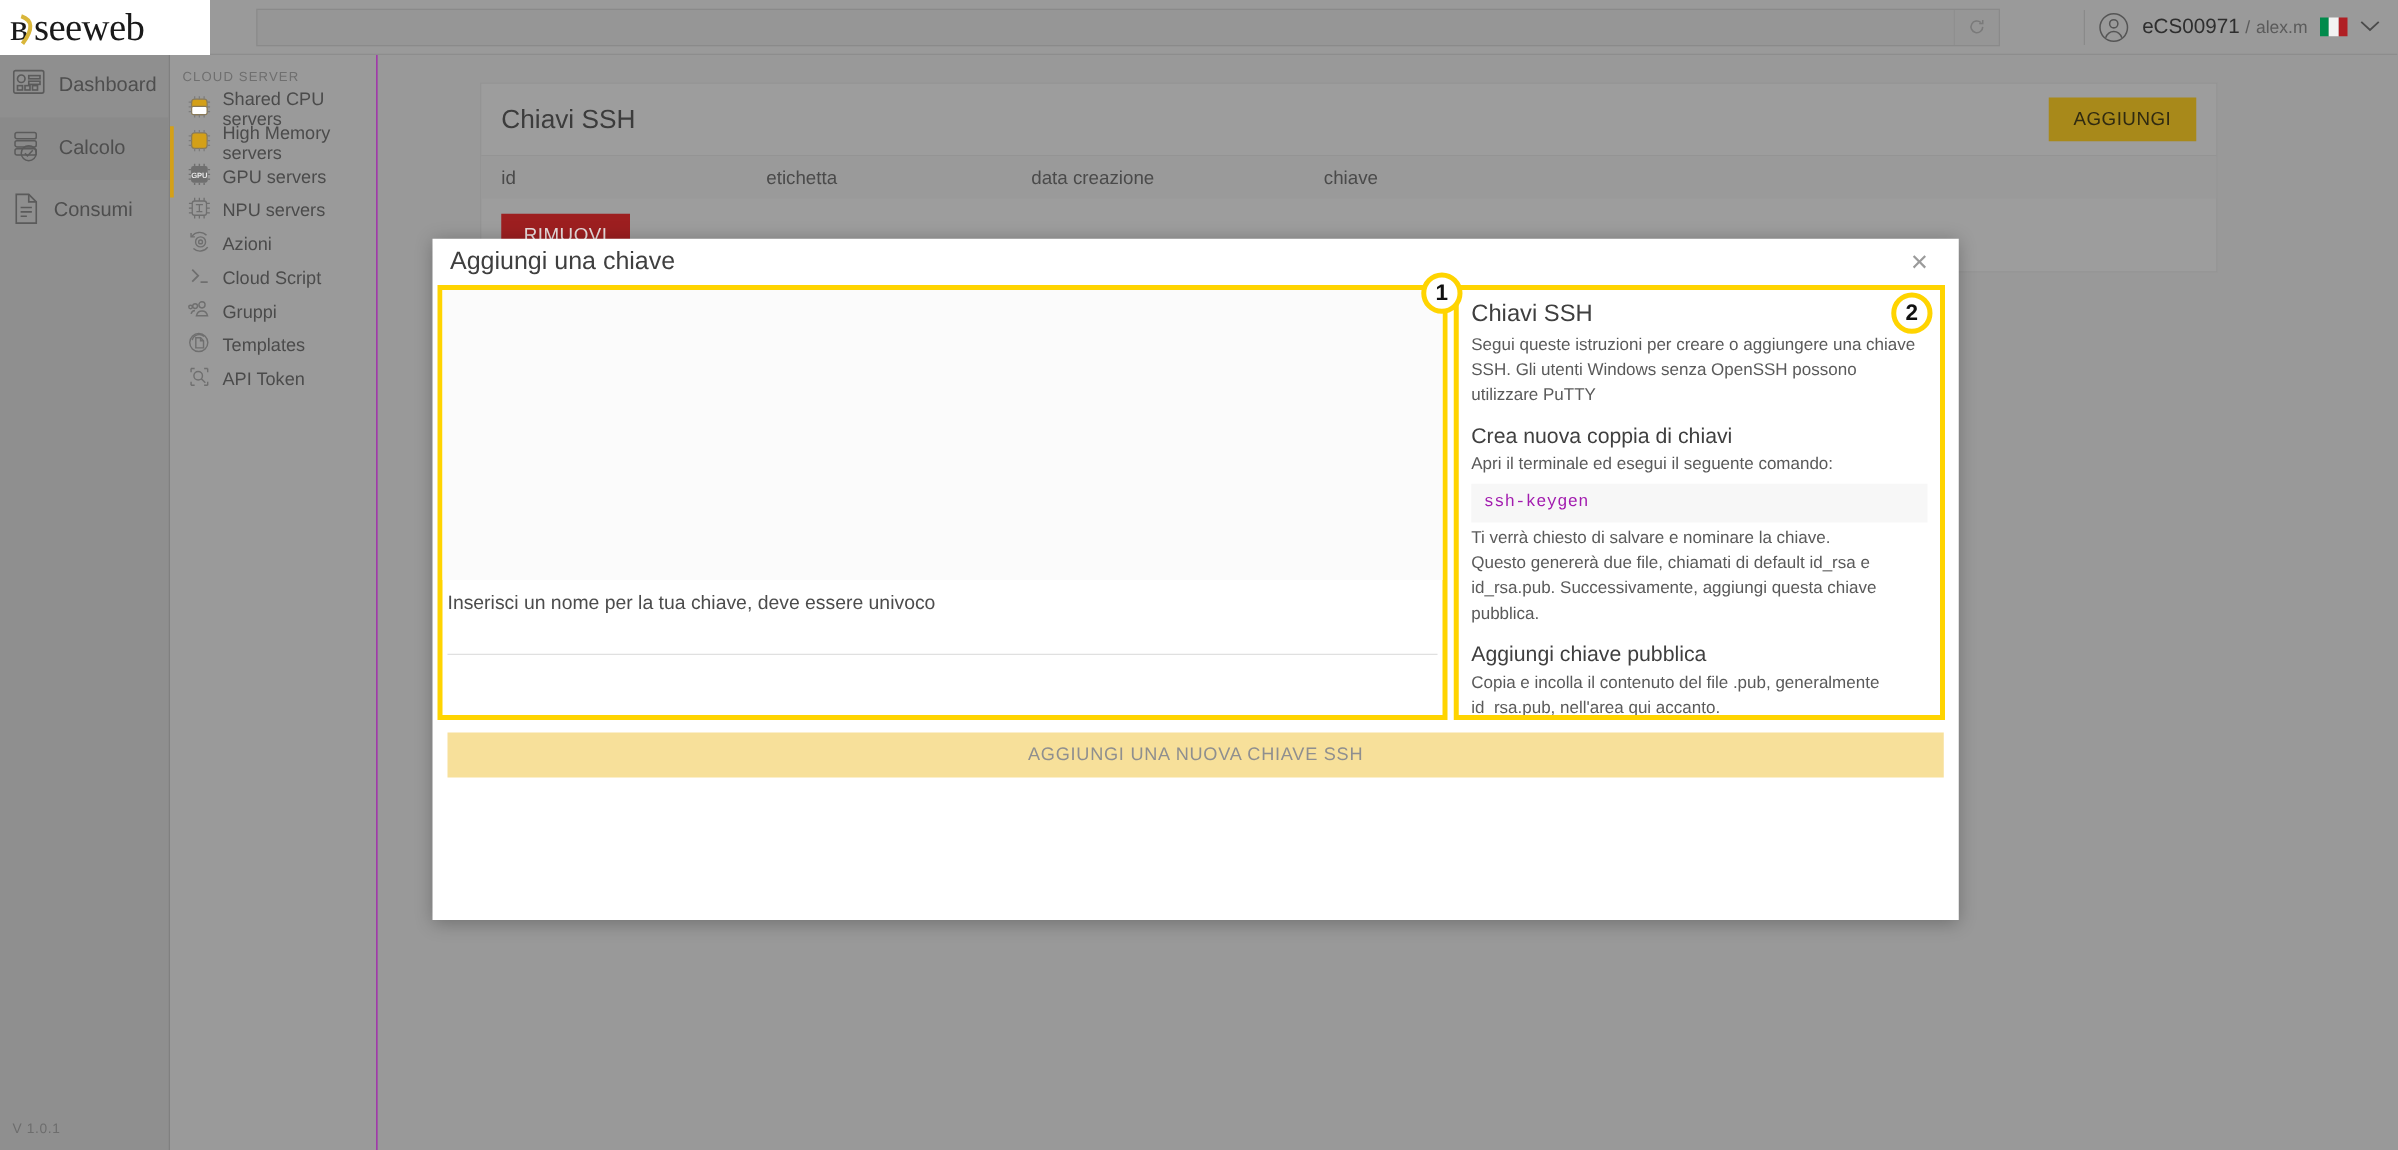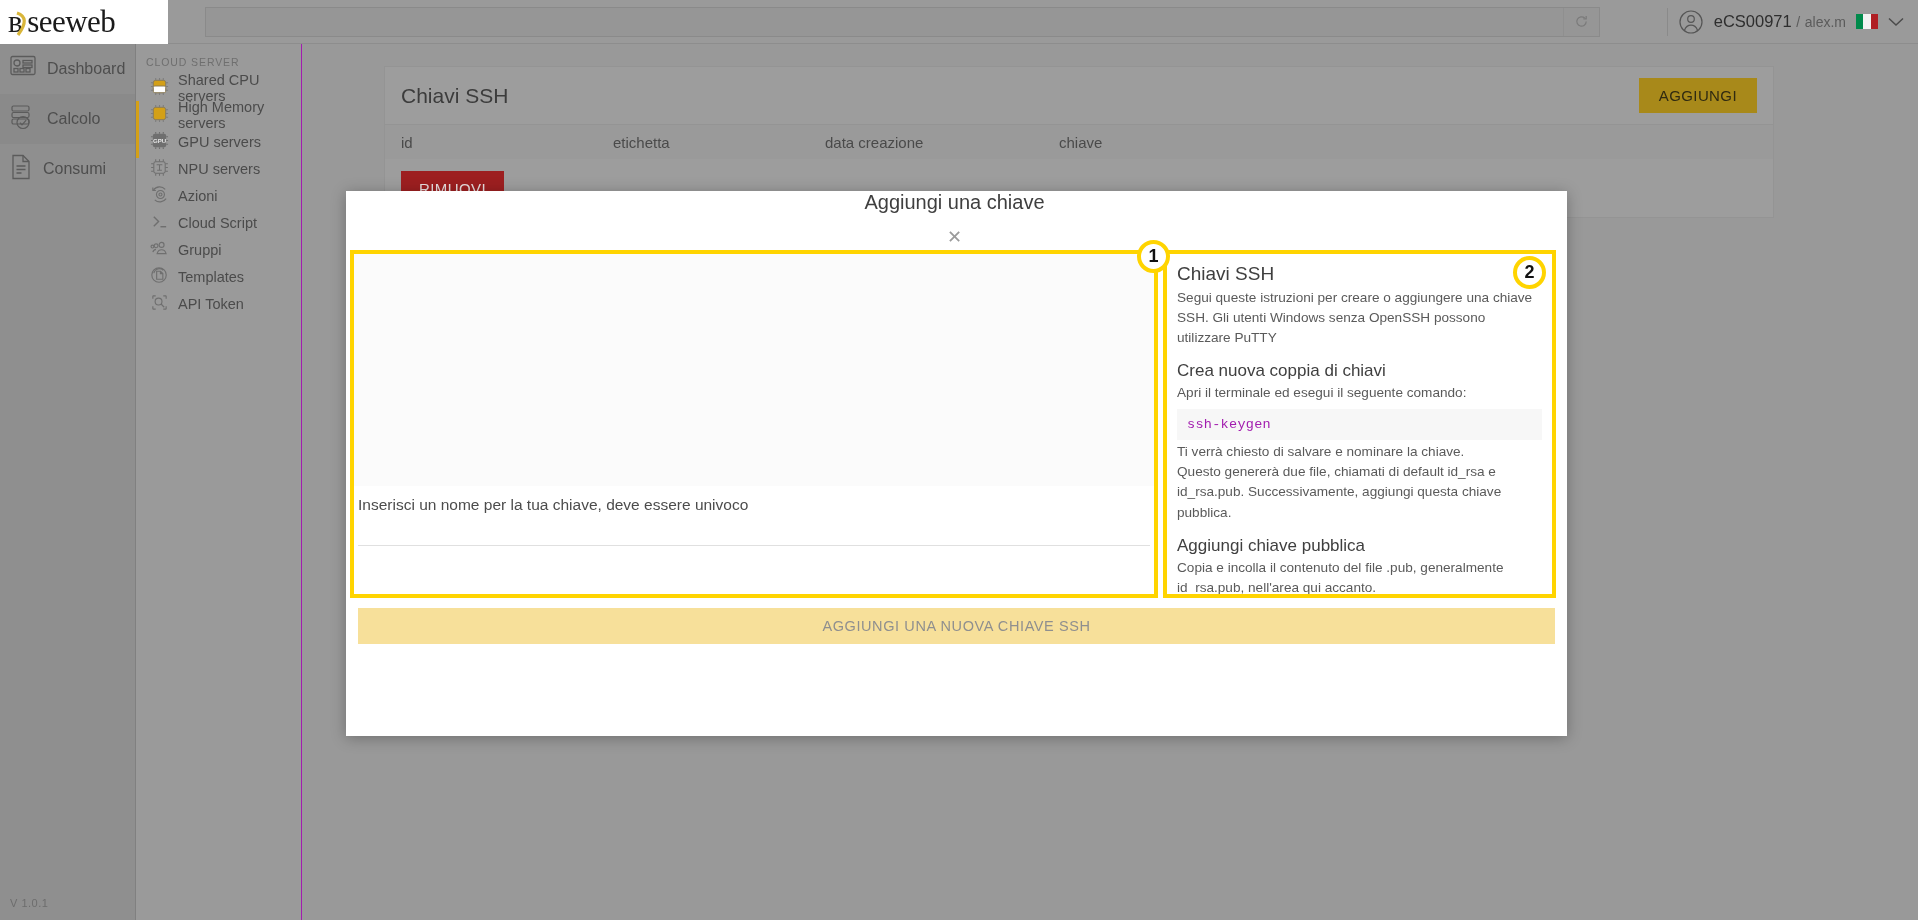--- a/index.html
+++ b/index.html
@@ -104,23 +104,22 @@
     background: #9d1f20; color: #e8dede; border: none;
     font-size: 15px; letter-spacing: 0.4px; padding: 9px 18px;
   }
 
   
   .modal {
     position: absolute; top: 191px; left: 346px; width: 1221px; height: 545px;
     background: #ffffff; z-index: 20; box-shadow: 0 2px 14px rgba(0,0,0,.28);
   }
   .modal-head {
-    height: 59px; display: flex; align-items: center; justify-content: space-between;
+    height: 37px; display: flex; align-items: center; justify-content: space-between;
     padding: 0 18px 0 14px;
-    flex-direction: column;
   }
   .modal-title { font-size: 20px; color: #3f3f3f; }
   .modal-close { color: #9b9b9b; font-size: 18px; line-height: 1; padding: 4px 6px; }
   .modal-body { display: flex; gap: 5px; padding: 0 4px; }
 
   .pane-left {
     position: relative; width: 808px; height: 348px;
     border: 4px solid #FFD400; background: #fff;
   }
   .key-label { font-size: 15.5px; color: #4c4c4c; padding: 9px 0 7px 4px; border-bottom: 1px solid #e3e3e3; }

